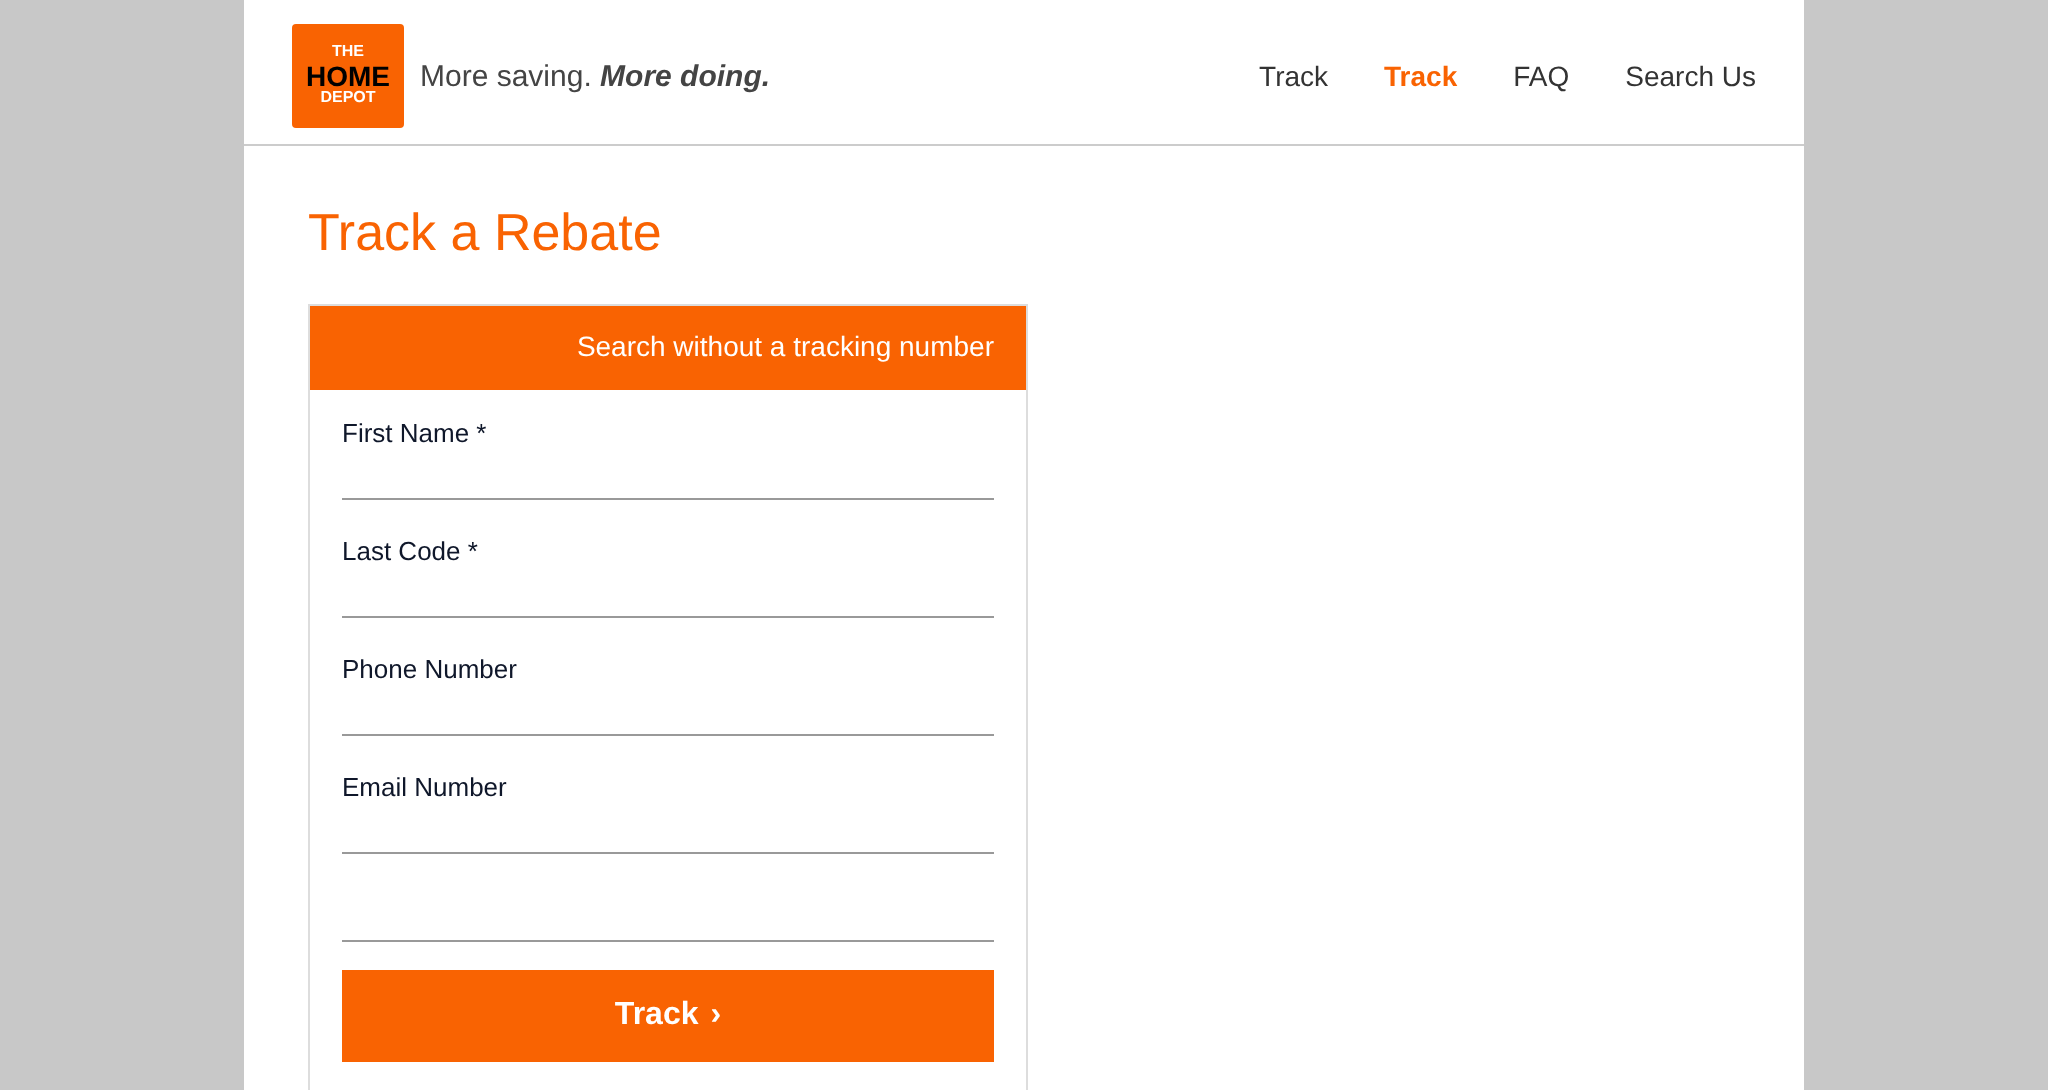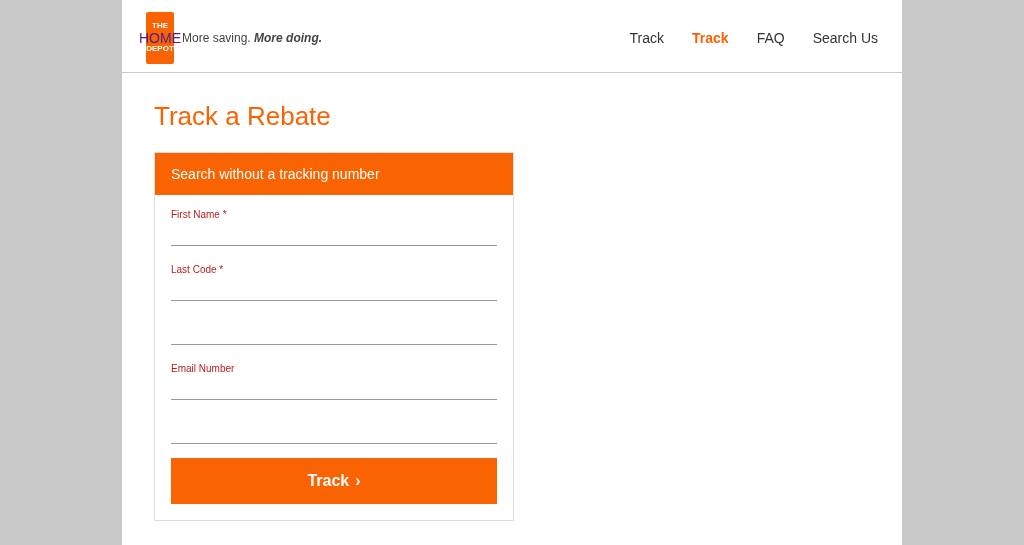--- a/index.html
+++ b/index.html
@@ -27,47 +27,47 @@
       padding: 12px 24px 8px 24px;
       border-bottom: 1px solid #ccc;
     }
     .logo-area {
       display: flex;
       align-items: center;
       gap: 8px;
     }
     .logo-box {
       background: #f96302;
-      width: 28px;
+      width: 56px;
       height: 52px;
       display: flex;
       flex-direction: column;
       align-items: center;
       justify-content: center;
       border-radius: 2px;
       padding: 4px;
     }
     .logo-text-top {
       color: #fff;
       font-size: 8px;
       font-weight: bold;
       text-align: center;
       line-height: 1.1;
       text-transform: uppercase;
     }
     .logo-text-main {
-      color: #4c1d95;
+      color: #000000;
       font-size: 14px;
-      font-weight: 400;
+      font-weight: 700;
       text-align: center;
       line-height: 1;
       text-transform: uppercase;
     }
     .logo-tagline {
-      font-size: 12px;
+      font-size: 15px;
       color: #444;
     }
     .logo-tagline strong {
       font-style: italic;
     }
     .nav {
       display: flex;
       align-items: center;
       gap: 28px;
     }
@@ -92,41 +92,42 @@
       margin-bottom: 20px;
     }
     
     .search-card {
       width: 360px;
       border: 1px solid #ddd;
     }
     .card-header {
       background: #f96302;
       padding: 12px 16px;
+      text-align: right;
     }
     .card-header-text {
       color: #fff;
       font-size: 14px;
       font-weight: normal;
     }
     .card-body {
       padding: 0 16px 16px 16px;
       background: #fff;
     }
     .form-group {
       padding: 14px 0 6px 0;
       border-bottom: 1px solid #999;
       margin-bottom: 4px;
     }
     .form-group:last-of-type {
       border-bottom: 1px solid #999;
     }
     .form-label {
-      font-size: 10px;
-      color: #b91c1c;
+      font-size: 13px;
+      color: #0f172a;
       display: block;
     }
     .form-input {
       width: 100%;
       border: none;
       outline: none;
       font-size: 13px;
       padding: 2px 0;
       background: transparent;
     }
@@ -187,20 +188,21 @@
           <label class="form-label">First Name *</label>
           <input class="form-input" type="text" style="">
         </div>
 
         <div class="form-group">
           <label class="form-label">Last Code *</label>
           <input class="form-input" type="text" style="">
         </div>
 
         <div class="form-group">
+          <label class="form-label">Phone Number</label>
           <input class="form-input" type="tel" style="">
         </div>
 
         <div class="form-group">
           <label class="form-label">Email Number</label>
           <input class="form-input" type="email" style="">
         </div>
 
         <div class="form-group">
           <input class="form-input" type="text" style="">

